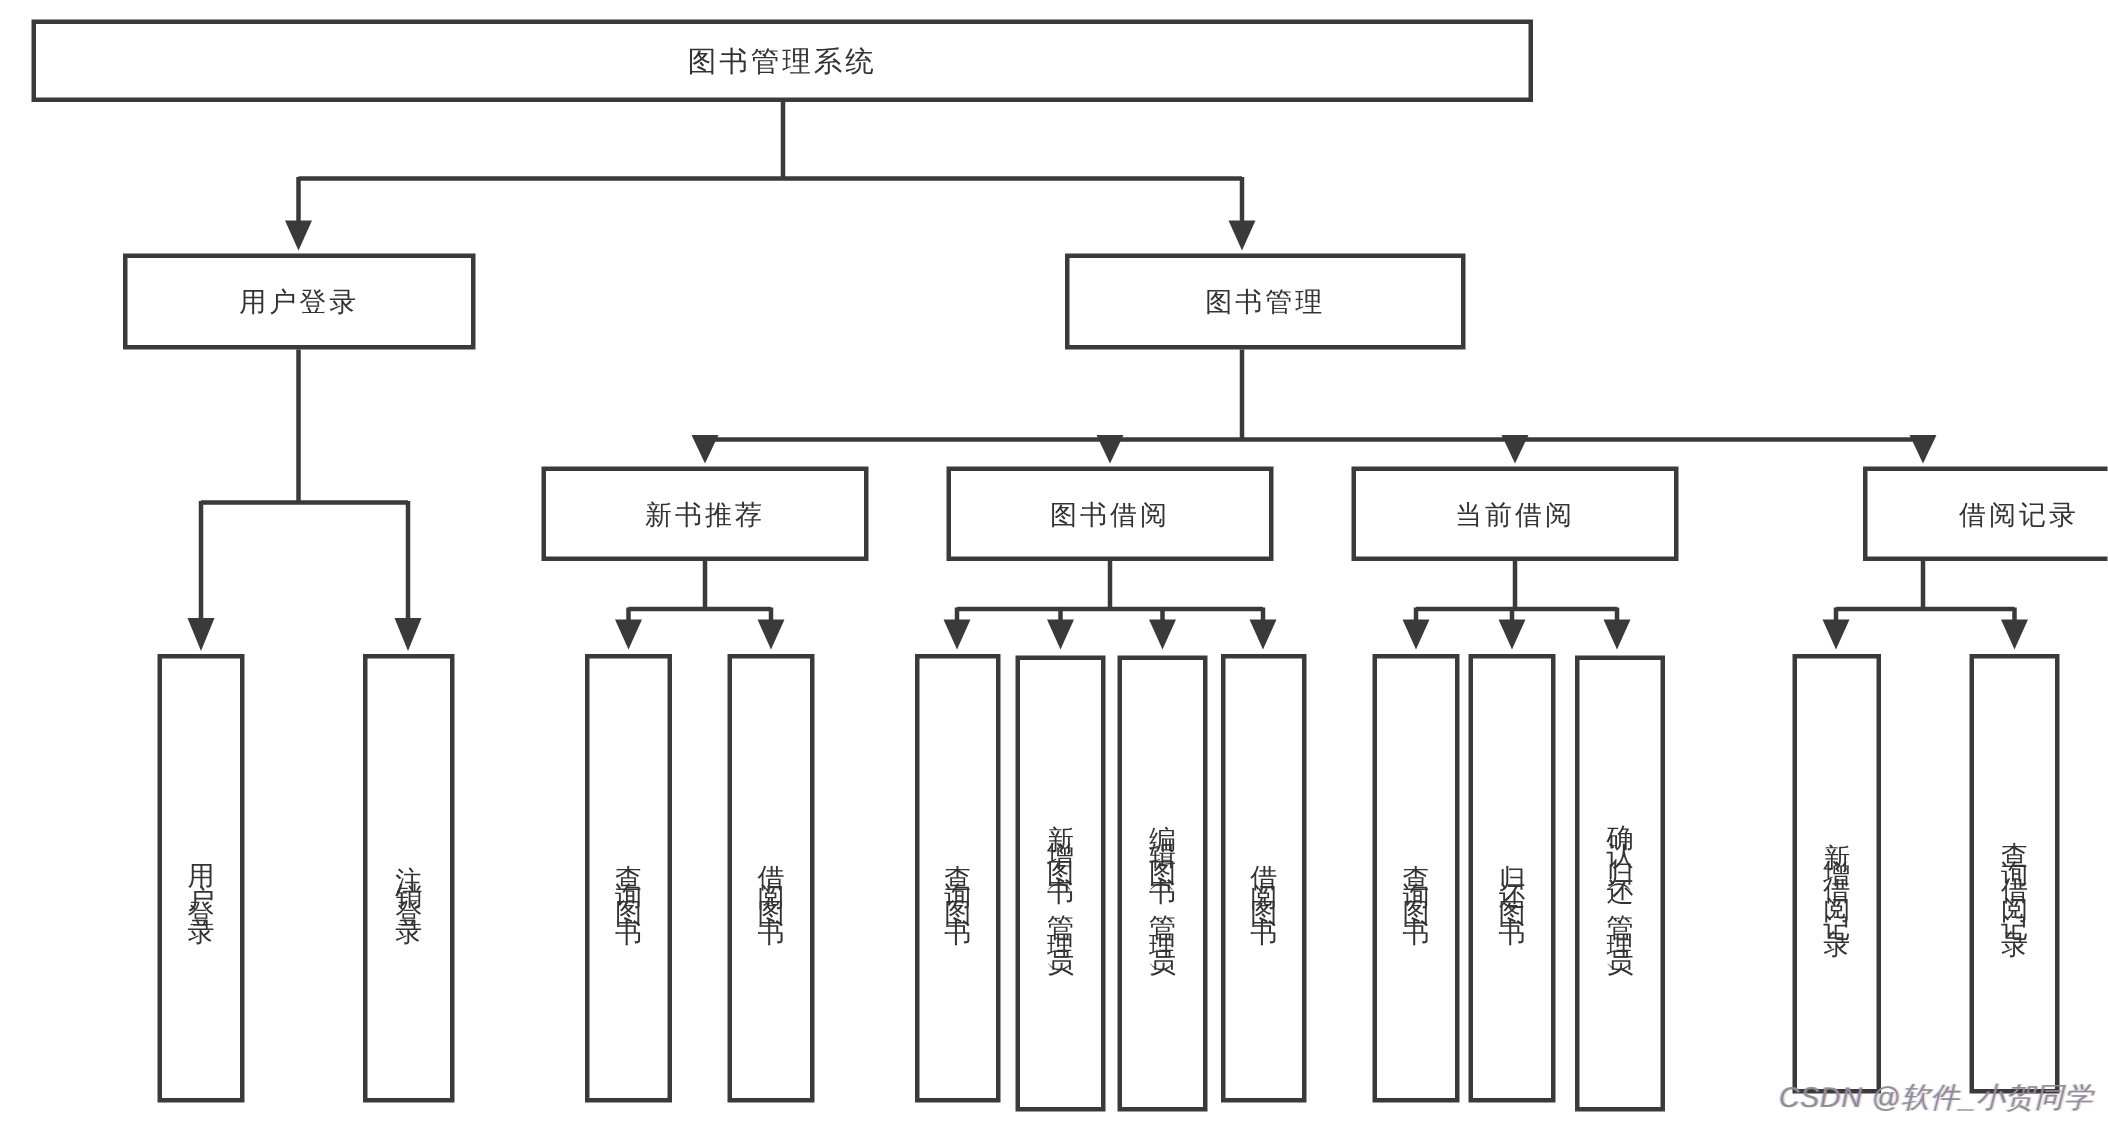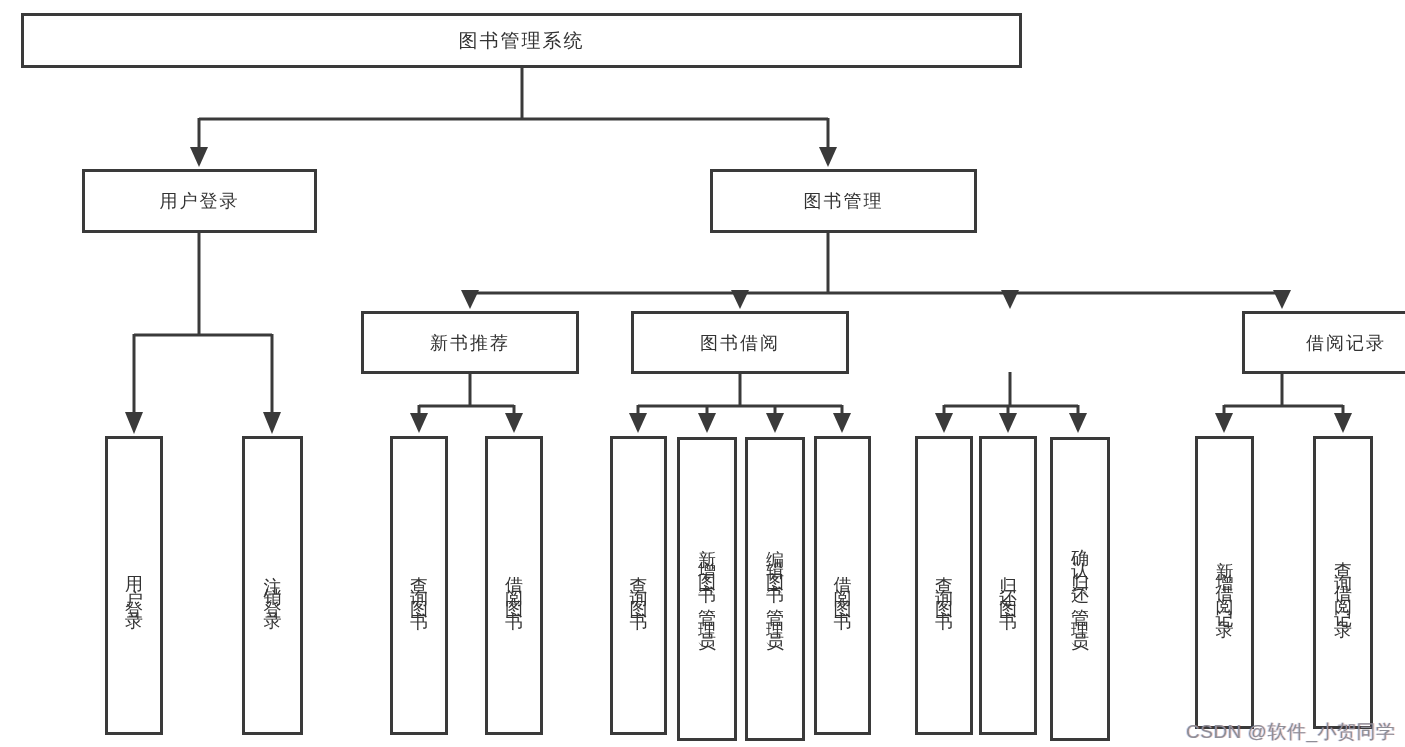--- a/index.html
+++ b/index.html
@@ -48,20 +48,21 @@
   .watermark {
     position: absolute;
     left: 1186px;
     top: 719px;
     font-size: 19px;
     letter-spacing: 0.5px;
     color: var(--watermark);
     white-space: nowrap;
     z-index: 5;
     text-shadow: 1px 0 0 rgba(210,80,60,0.25), -1px 0 0 rgba(80,120,220,0.25);
+    font-style: italic;
   }
 </style>
 </head>
 <body>
 
 <div class="canvas">
 
   <svg class="connectors" viewBox="0 0 1405 747" xmlns="http://www.w3.org/2000/svg">
 
     <path d="M522 66 V119"></path>
@@ -120,20 +121,21 @@
     <polygon points="1334,413 1352,413 1343,433"></polygon>
   </svg>
 
   <div class="hnode root-node" style="left:21px;top:13px;width:1001px;height:55px">图书管理系统</div>
 
   <div class="hnode" style="left:82px;top:169px;width:235px;height:64px">用户登录</div>
   <div class="hnode" style="left:710px;top:169px;width:267px;height:64px">图书管理</div>
 
   <div class="hnode" style="left:631px;top:311px;width:218px;height:63px">图书借阅</div>
   <div class="hnode" style="left:361px;top:311px;width:218px;height:63px">新书推荐</div>
+  <div class="hnode" style="left:901px;top:311px;width:218px;height:63px">当前借阅</div>
   <div class="hnode" style="left:1242px;top:311px;width:208px;height:63px">借阅记录</div>
 
   <div class="vnode" style="left:105px;top:436px;width:58px;height:299px">用户登录</div>
   <div class="vnode" style="left:242px;top:436px;width:61px;height:299px">注销登录</div>
 
   <div class="vnode" style="left:390px;top:436px;width:58px;height:299px">查询图书</div>
   <div class="vnode" style="left:485px;top:436px;width:58px;height:299px">借阅图书</div>
 
   <div class="vnode" style="left:610px;top:436px;width:57px;height:299px">查询图书</div>
   <div class="vnode" style="left:677px;top:437px;width:60px;height:304px">新增图书（管理员）</div>

